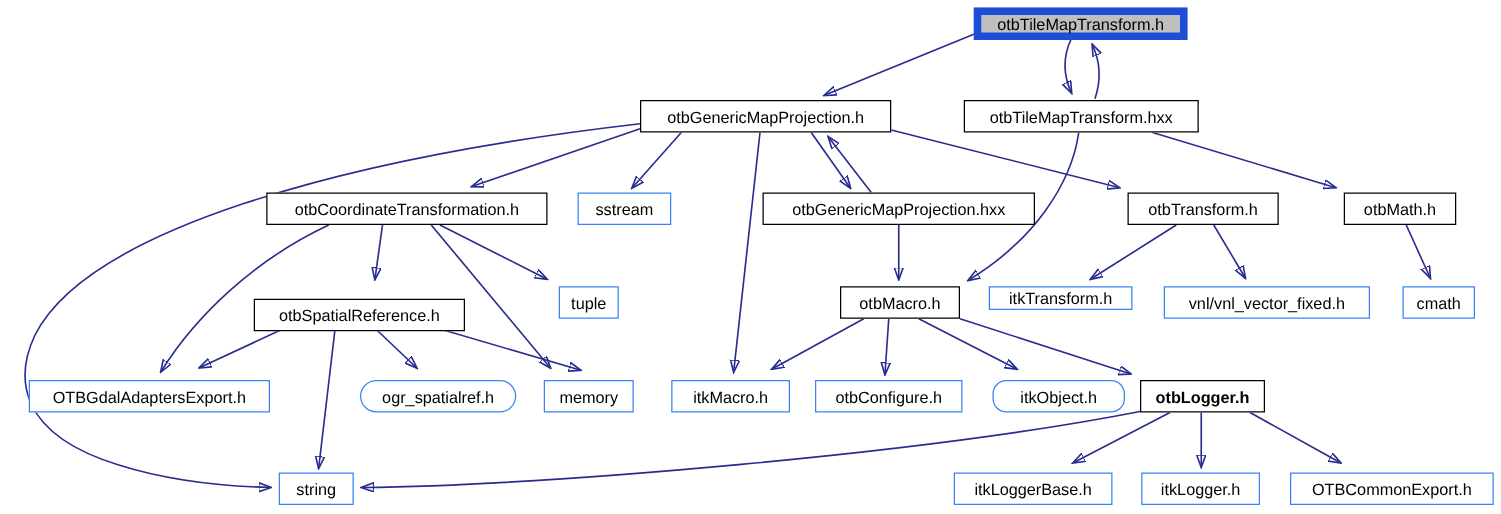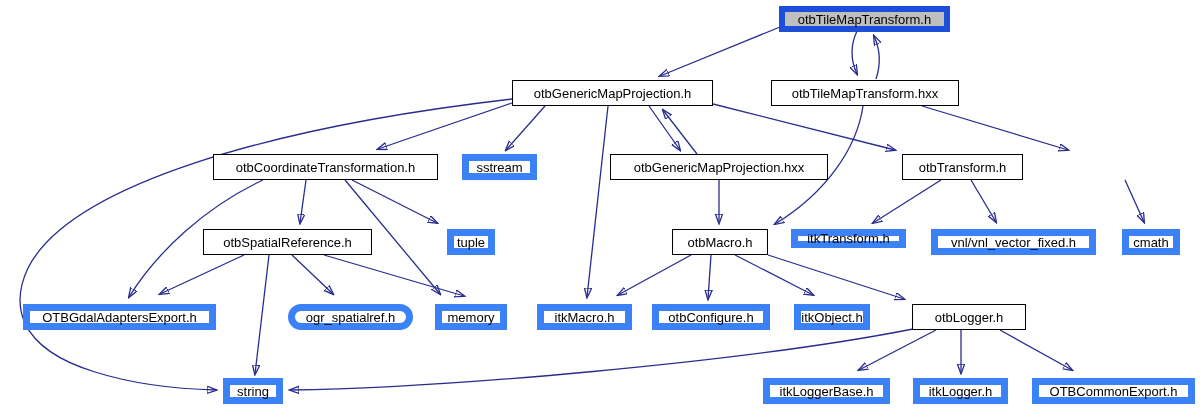--- a/index.html
+++ b/index.html
@@ -10,21 +10,21 @@
     font-family:"Liberation Sans", sans-serif;
     overflow:hidden;
   }
   #edges { position:absolute; left:0; top:0; width:1201px; height:411px; }
   #edges path { fill:none; stroke:#282c8f; stroke-width:1.3px; }
   .node {
     position:absolute;
     box-sizing:border-box;
     display:flex; align-items:center; justify-content:center;
     background:#ffffff;
-    border:7px solid #3b82f6;
+    border:1px solid #3b82f6;
     color:#000000;
     font-size:13px;
     white-space:nowrap;
     cursor:pointer;
   }
   .node.doc { border:1px solid #000000; }
   .node.current { background:#bfbfbf; border:6px solid #1d4ed8; }
 </style>
 </head>
 <body>
@@ -73,34 +73,35 @@
 
   <div class="node current" style="left:779px; top:6px;  width:171px; height:26px;">otbTileMapTransform.h</div>
 
   <div class="node doc" style="left:512px; top:80px; width:201px; height:26px;">otbGenericMapProjection.h</div>
   <div class="node doc" style="left:771px; top:80px; width:188px; height:26px;">otbTileMapTransform.hxx</div>
 
   <div class="node doc" style="left:213px;  top:154px; width:225px; height:26px;">otbCoordinateTransformation.h</div>
   <div class="node" style="left:462px;  top:154px; width:75px;  height:26px;">sstream</div>
   <div class="node doc" style="left:610px;  top:154px; width:218px; height:26px;">otbGenericMapProjection.hxx</div>
   <div class="node doc" style="left:902px;  top:154px; width:121px; height:26px;">otbTransform.h</div>
+  <div class="node doc" style="left:1075px; top:154px; width:90px;  height:26px;">otbMath.h</div>
 
-  <div class="node doc" style="left:203px;  top:229px; width:169px; height:26px;">otbSpatialReference.h</div>
+  <div class="node doc" style="left:203px;  top:239px; width:169px; height:26px;">otbSpatialReference.h</div>
   <div class="node" style="left:447px;  top:229px; width:48px;  height:26px;">tuple</div>
   <div class="node doc" style="left:672px;  top:229px; width:96px;  height:26px;">otbMacro.h</div>
   <div class="node" style="left:791px;  top:229px; width:115px; height:19px;">itkTransform.h</div>
   <div class="node" style="left:931px;  top:229px; width:165px; height:26px;">vnl/vnl_vector_fixed.h</div>
   <div class="node" style="left:1122px; top:229px; width:58px;  height:26px;">cmath</div>
 
   <div class="node" style="left:23px;   top:304px; width:193px; height:26px;">OTBGdalAdaptersExport.h</div>
   <div class="node" style="left:288px;  top:304px; width:125px; height:26px;border-radius:13px;">ogr_spatialref.h</div>
   <div class="node" style="left:435px;  top:304px; width:72px;  height:26px;">memory</div>
   <div class="node" style="left:537px;  top:304px; width:95px;  height:26px;">itkMacro.h</div>
   <div class="node" style="left:652px;  top:304px; width:118px; height:26px;">otbConfigure.h</div>
-  <div class="node" style="left:794px;  top:304px; width:76px;  height:26px;">itkObject.h</div>
-  <div class="node doc" style="left:912px;  top:304px; width:114px;  height:26px;">otbLogger.h</div>
+  <div class="node" style="left:794px;  top:304px; width:106px;  height:26px;border-radius:11px;">itkObject.h</div>
+  <div class="node doc" style="left:912px;  top:304px; width:100px;  height:26px;font-weight:bold;">otbLogger.h</div>
 
   <div class="node" style="left:223px;  top:378px; width:60px;  height:26px;text-align:right;">string</div>
   <div class="node" style="left:763px;  top:378px; width:127px; height:26px;">itkLoggerBase.h</div>
   <div class="node" style="left:913px;  top:378px; width:95px;  height:26px;">itkLogger.h</div>
   <div class="node" style="left:1032px; top:378px; width:163px; height:26px;">OTBCommonExport.h</div>
 
 </div>
 
 </body></html>

